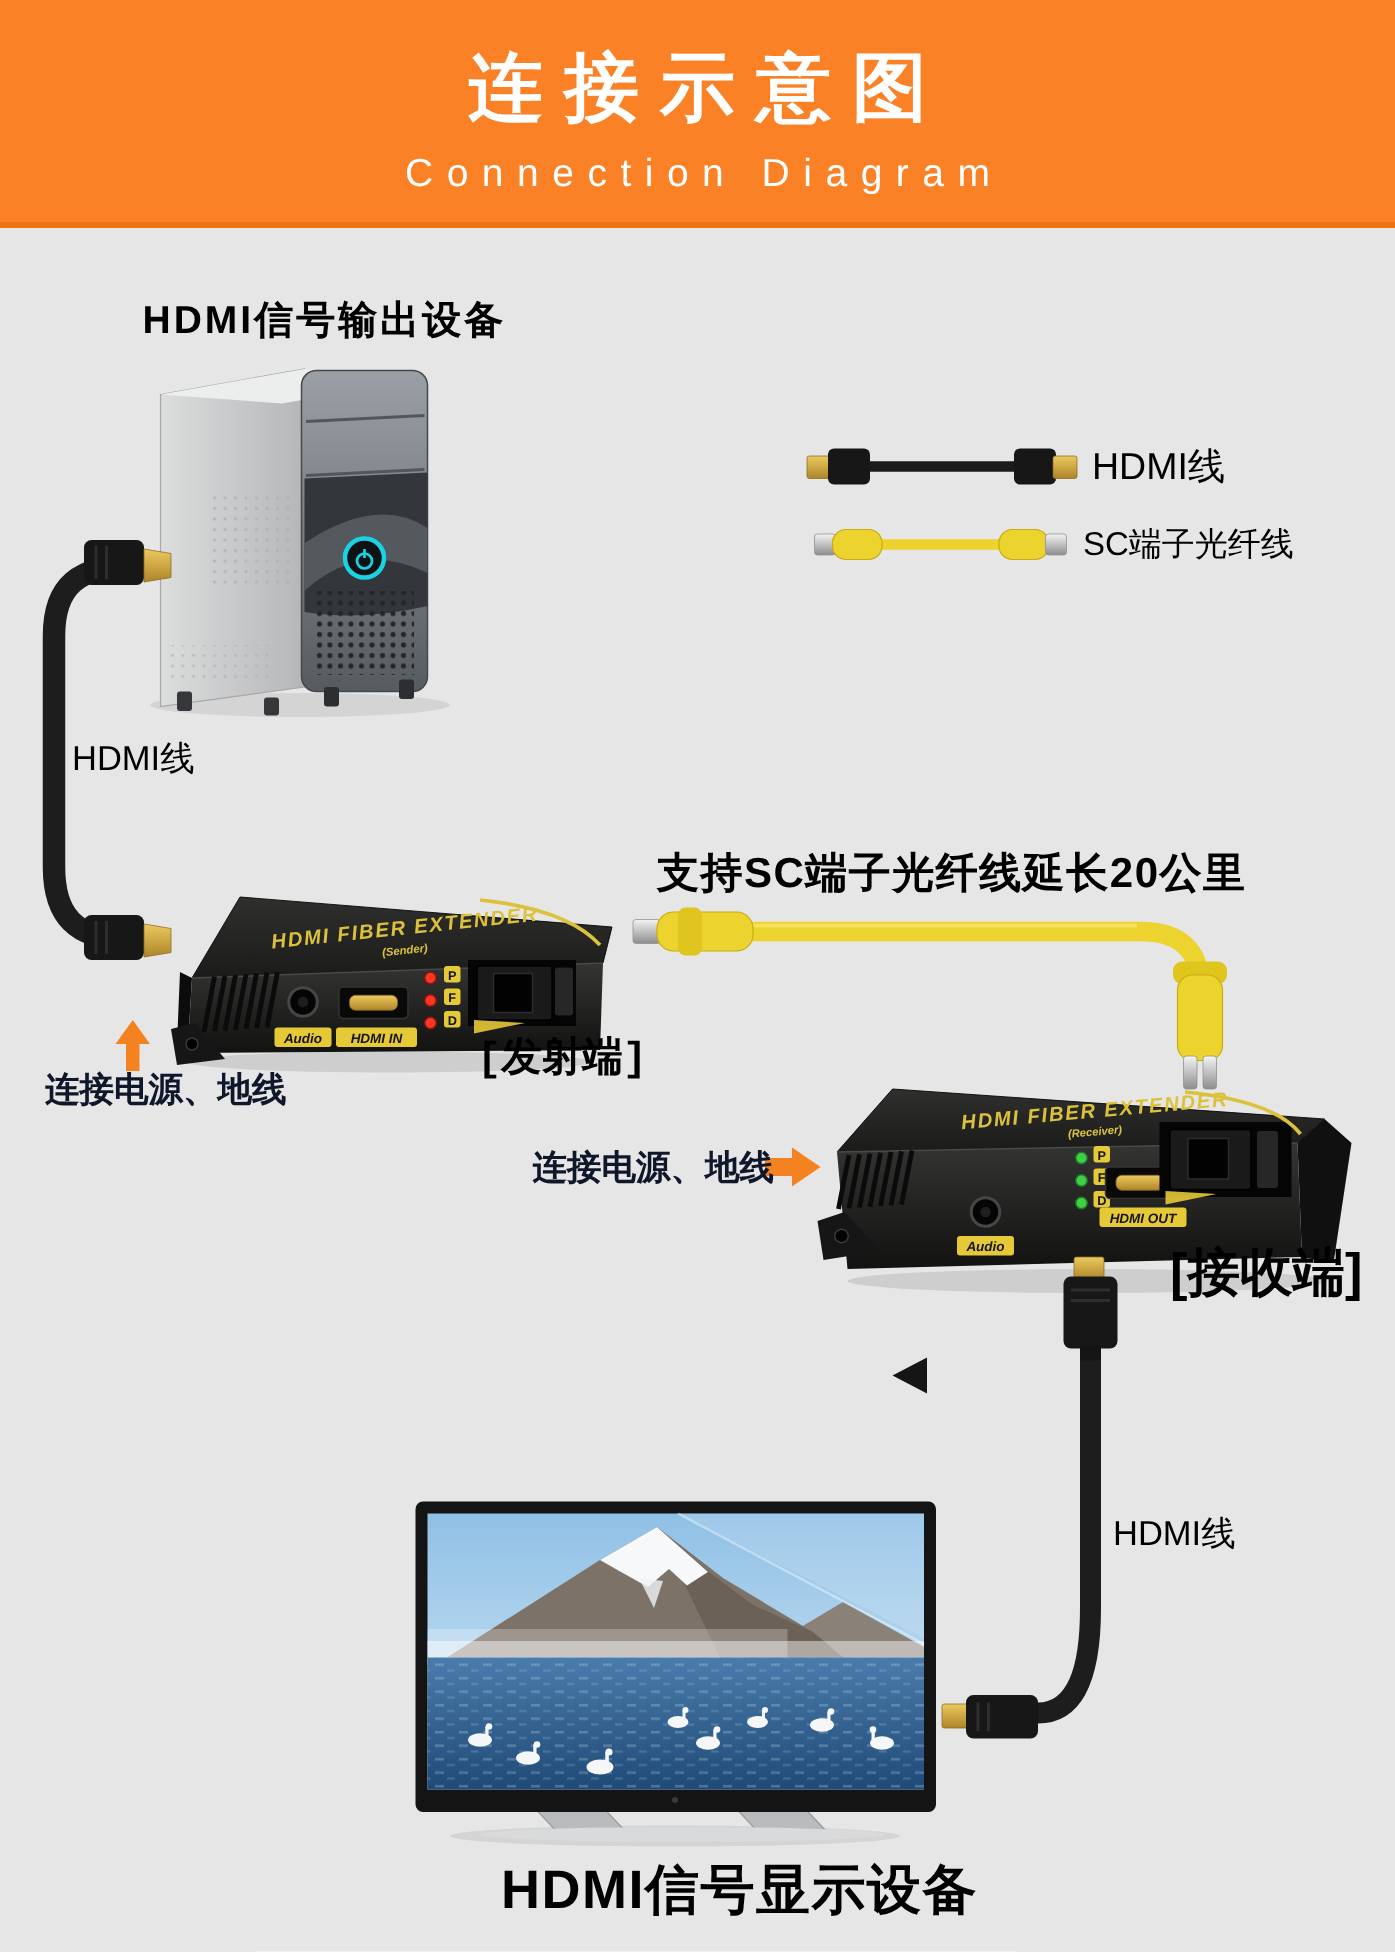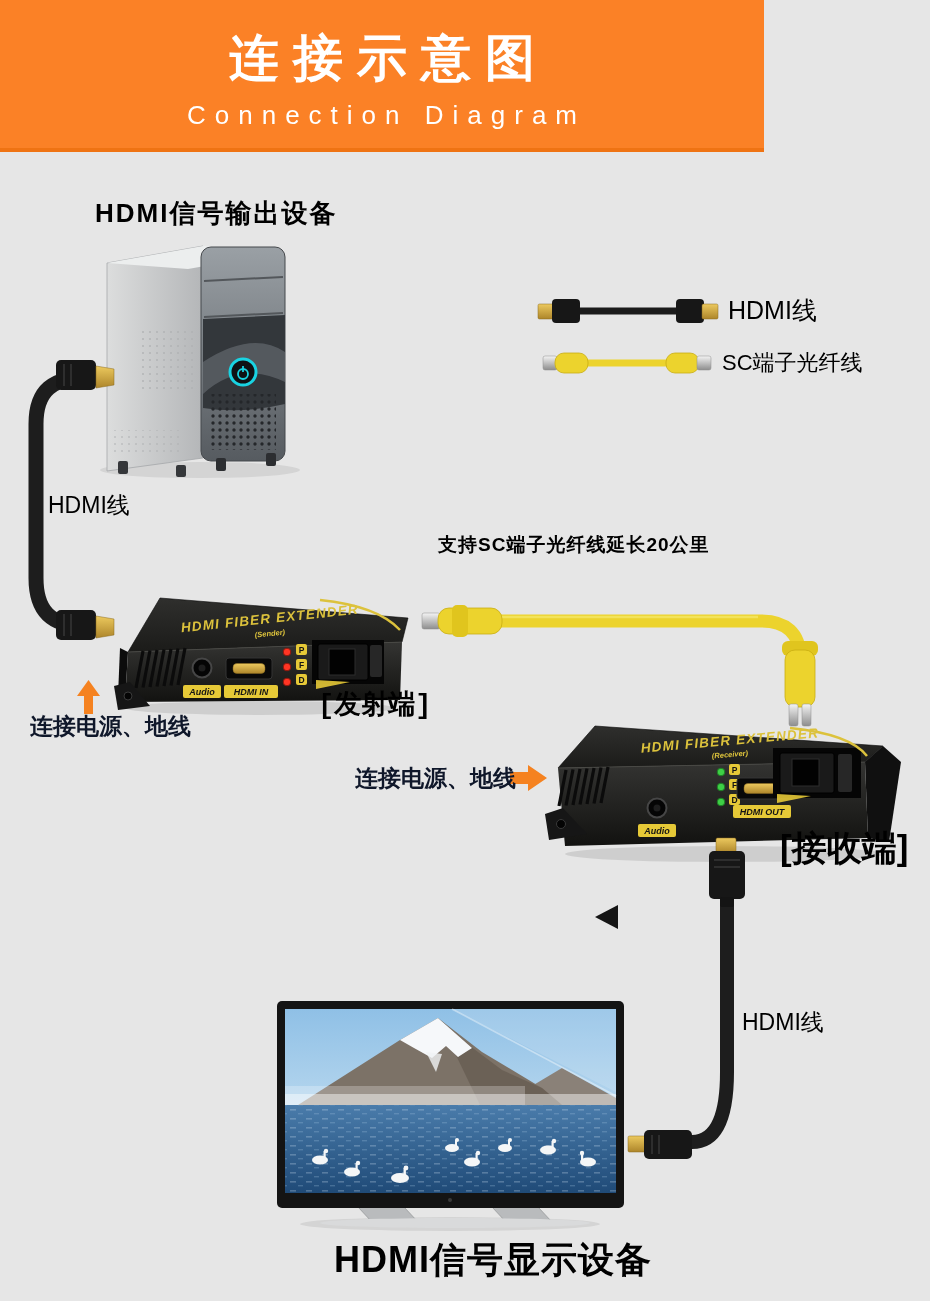--- a/index.html
+++ b/index.html
@@ -3,21 +3,21 @@
 <meta charset="utf-8">
 <style>
   html,body{margin:0;padding:0;}
   .stage{
     position:relative; width:930px; height:1301px;
     background:#e6e6e6; overflow:hidden;
     font-family:"Liberation Sans","DejaVu Sans",sans-serif;
   }
   
   .header{
-    position:absolute; left:0; top:0; width:764px; height:152px;
+    position:absolute; left:0; top:0; width:930px; height:152px;
     background:#fb8126; border-bottom:4px solid #ef7313;
     text-align:center; color:#fff; box-sizing:border-box;
   }
   .header .title{
     margin-top:25px; font-size:50px; font-weight:700;
     letter-spacing:14px; padding-left:14px;
   }
   .header .subtitle{
     margin-top:8px; font-size:26px; font-weight:500;
     letter-spacing:9px; padding-left:9px;
@@ -325,21 +325,21 @@
     <path d="M618,905 L618,929 L595,917 Z" fill="#151515"></path>
   </svg>
 
   <div class="lbl bold" style="left:95px; top:196px; font-size:26px; letter-spacing:2px;">HDMI信号输出设备</div>
 
   <div class="lbl" style="left:728px; top:294px; font-size:25px; font-weight:500;">HDMI线</div>
   <div class="lbl" style="left:722px; top:348px; font-size:22px; font-weight:500;">SC端子光纤线</div>
 
   <div class="lbl" style="left:48px; top:490px; font-size:23px; font-weight:500;">HDMI线</div>
 
-  <div class="lbl bold" style="left:438px; top:532px; font-size:19px; letter-spacing:1px;text-align:center;">支持SC端子光纤线延长20公里</div>
+  <div class="lbl bold" style="left:438px; top:563px; font-size:28px; letter-spacing:1px;text-align:center;">支持SC端子光纤线延长20公里</div>
 
   <div class="lbl bold" style="left:318px; top:686px; font-size:27px;font-family:Liberation Mono, monospace;">[发射端]</div>
 
   <div class="lbl orange" style="left:30px; top:711px; font-size:23px;">连接电源、地线</div>
 
   <div class="lbl orange" style="left:355px; top:763px; font-size:23px;">连接电源、地线</div>
 
   <div class="lbl bold" style="left:780px; top:825px; font-size:35px;">[接收端]</div>
 
   <div class="lbl" style="left:742px; top:1007px; font-size:23px; font-weight:500;">HDMI线</div>

